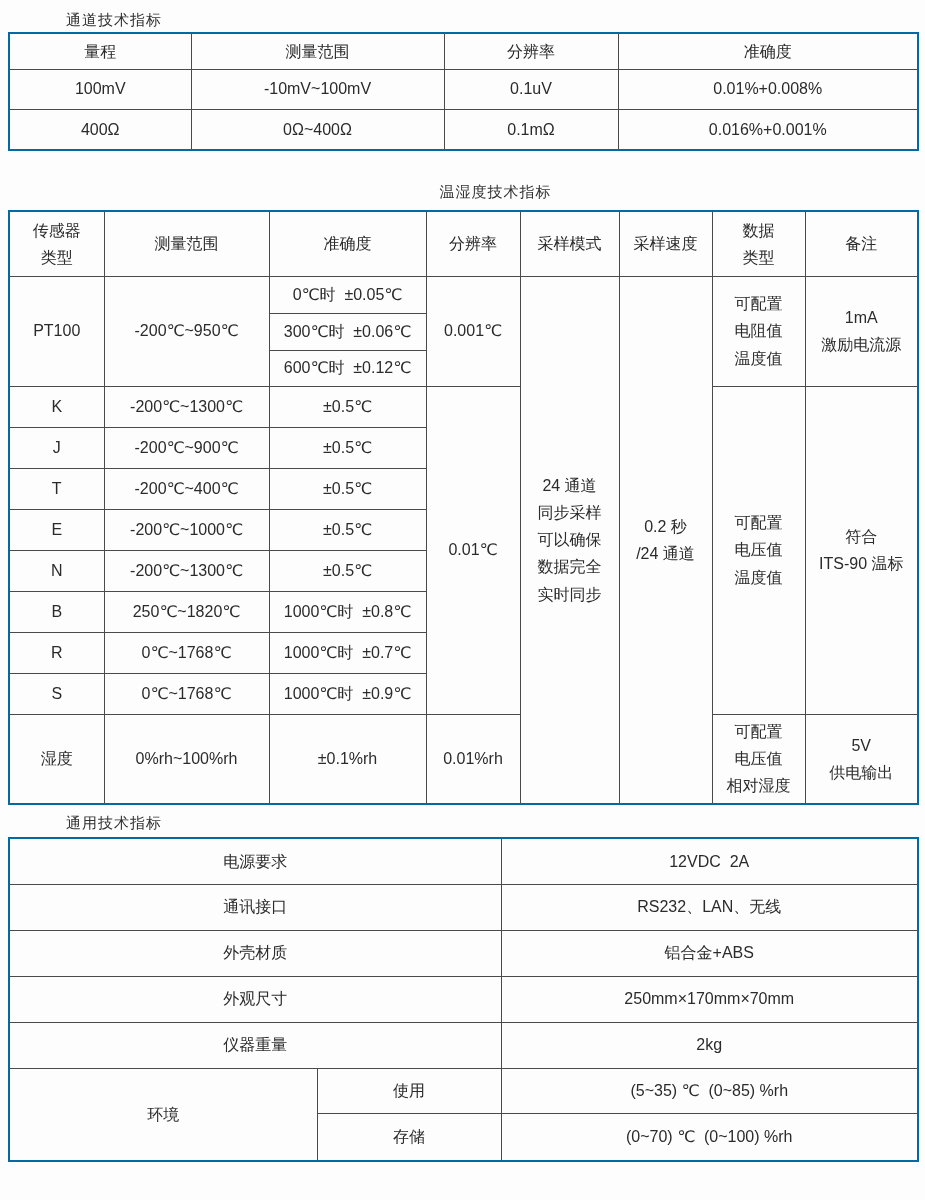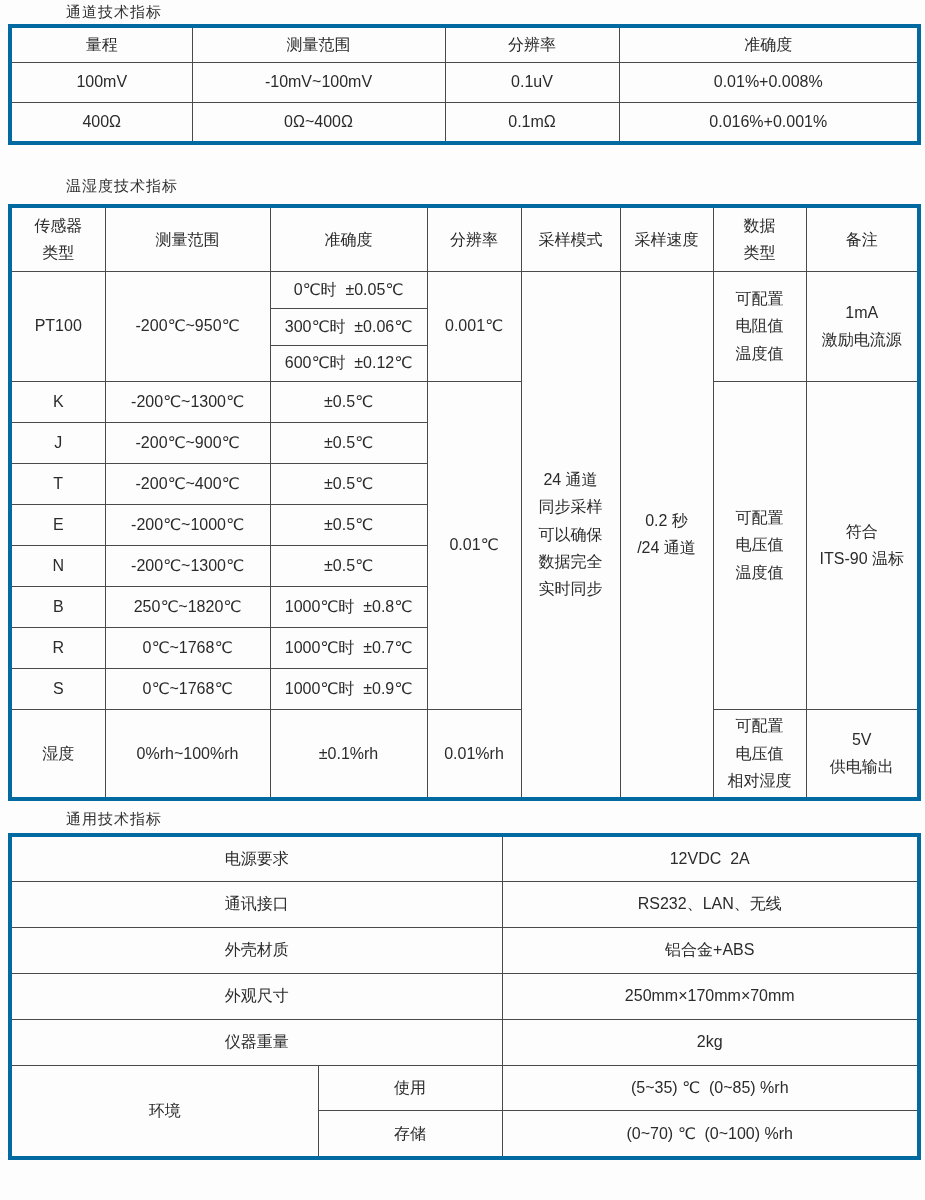--- a/index.html
+++ b/index.html
@@ -5,27 +5,27 @@
   html,body{margin:0;padding:0;background:#ffffff;}
   .page{
     width:925px;height:1200px;background:#fdfdfd;overflow:hidden;
     font-family:"Liberation Sans","DejaVu Sans",sans-serif;color:#2b2b2b;
     box-sizing:border-box;
   }
   .sec-title{
     margin-left:66px;font-size:15px;line-height:20px;color:#303030;
     letter-spacing:1px;
   }
-  .title1{padding-top:2px;}
-  .title2{margin-top:31px;}
+  .title1{padding-top:10px;}
+  .title2{margin-top:31px;text-align:center;}
   .title3{margin-top:8px;}
   table.tbl{
     border-collapse:collapse;table-layout:fixed;
     margin-left:8px;width:909px;
-    border:4px solid #0369a1;
+    border:2px solid #0369a1;
   }
   .tbl td,.tbl th{
     border:1px solid #4a4a4a;
     text-align:center;vertical-align:middle;
     font-size:16px;font-weight:normal;
     line-height:1.7;
     padding:0 2px;
     white-space:pre-wrap;
     color:#2b2b2b;
     overflow:hidden;

